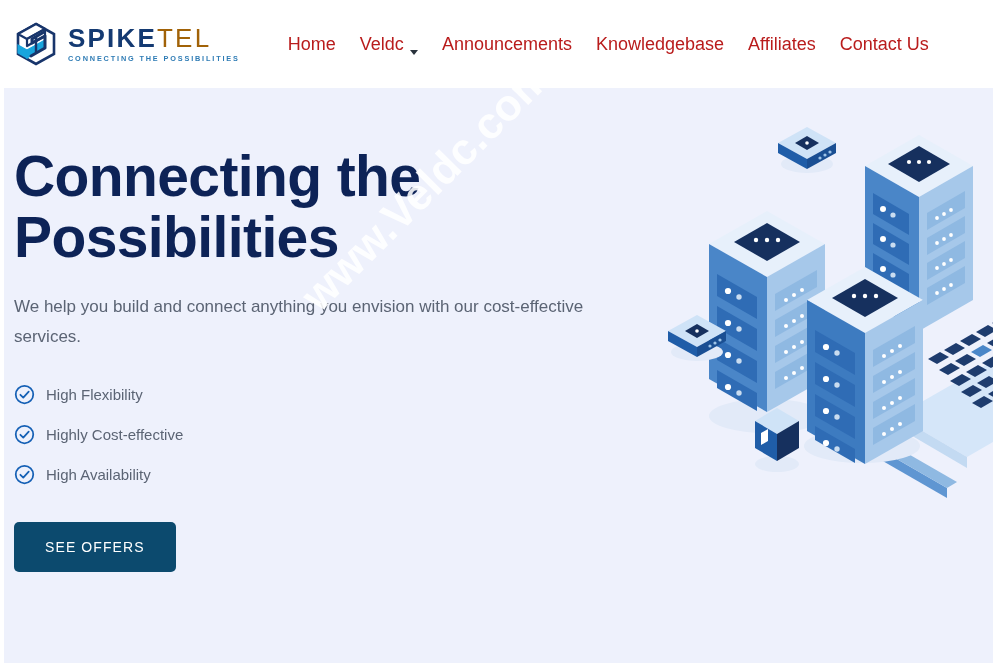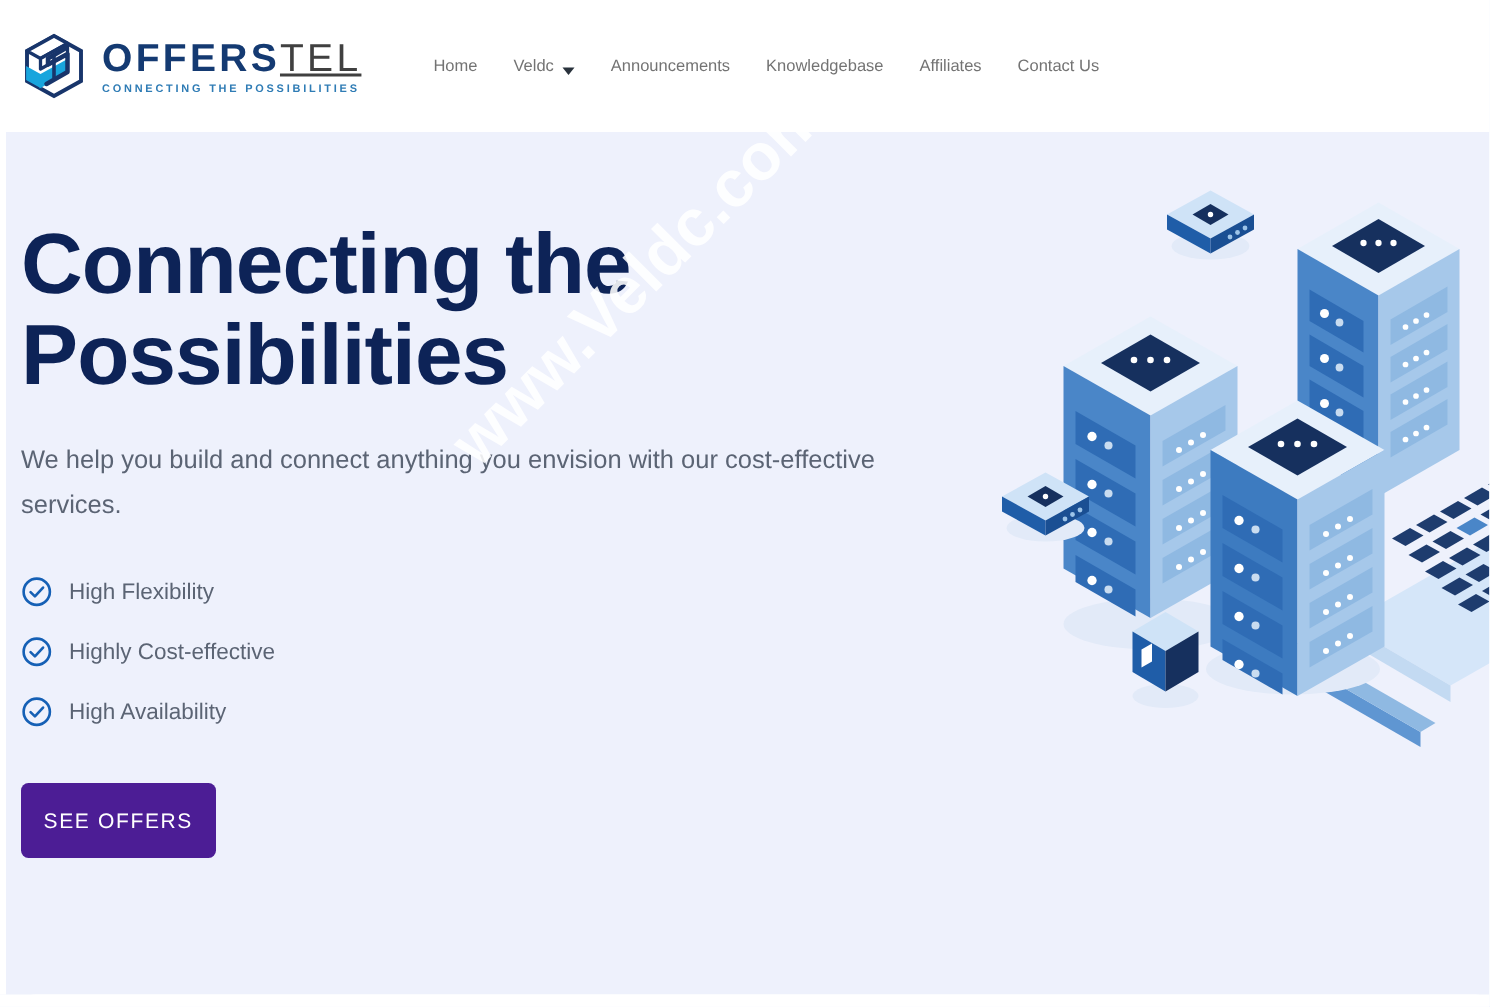--- a/index.html
+++ b/index.html
@@ -47,41 +47,41 @@
   .brand-text { display: flex; flex-direction: column; justify-content: center; }
 
   .brand-word {
     font-size: 26px;
     letter-spacing: 2.2px;
     line-height: 1.05;
     font-weight: 400;
     white-space: nowrap;
   }
   .brand-word .b1 { color: #143a72; font-weight: 700; }
-  .brand-word .b2 { color: #404040; font-weight: 300; text-decoration: underline; }
+  .brand-word .b2 { color: #a16207; font-weight: 300; }
 
   .brand-tag {
     font-size: 7.3px;
     letter-spacing: 1.85px;
     color: #2f7cb5;
     font-weight: 700;
     margin-top: 2px;
     white-space: nowrap;
   }
 
   .nav {
     display: flex;
     align-items: center;
     gap: 0px;
     margin-left: 36px;
   }
 
   .nav-item {
-    font-size: 11px;
-    color: #737373;
+    font-size: 18px;
+    color: #b91c1c;
     text-decoration: none;
     padding: 6px 12px;
     white-space: nowrap;
     display: inline-flex;
     align-items: flex-end;
     gap: 6px;
     cursor: pointer;
   }
 
   .caret {
@@ -150,26 +150,26 @@
   .feature-icon { width: 21px; height: 21px; flex: 0 0 auto; display: block; }
 
   .feature-label {
     font-size: 15px;
     color: #5b6474;
   }
 
   .cta {
     display: inline-block;
     margin-top: 28px;
-    background: #4c1d95;
+    background: #0c4a6e;
     color: #ffffff;
     font-size: 14px;
     font-weight: 400;
     letter-spacing: 1.1px;
-    padding: 17px 15px;
+    padding: 17px 31px;
     border: none;
     border-radius: 5px;
     cursor: pointer;
     text-decoration: none;
   }
 
   
   .hero-art {
     position: absolute;
     right: -14px;
@@ -236,21 +236,21 @@
 
           <path d="M4 23 L13 28 L13 36 L4 31 Z" fill="#19a5dd" stroke="#19a5dd" stroke-width="1.2"></path>
           <path d="M13 28 L31 18 L31 26 L13 36 Z" fill="#19a5dd" stroke="#19a5dd" stroke-width="1.2"></path>
 
           <path d="M30 10 L18 17 L18 21 L31 14 L31 26 L17 34" fill="none" stroke="#18356b" stroke-width="3" stroke-linejoin="round" stroke-linecap="round"></path>
 
           <path d="M22 14 L22 30" stroke="#18356b" stroke-width="2.4"></path>
         </svg>
       </span>
       <span class="brand-text">
-        <span class="brand-word"><span class="b1">OFFERS</span><span class="b2">TEL</span></span>
+        <span class="brand-word"><span class="b1">SPIKE</span><span class="b2">TEL</span></span>
         <span class="brand-tag">CONNECTING THE POSSIBILITIES</span>
       </span>
     </a>
 
     <nav class="nav">
       <a class="nav-item" href="#">
           <span>Home</span>
         </a>
       <a class="nav-item" href="#">
           <span>Veldc</span>

